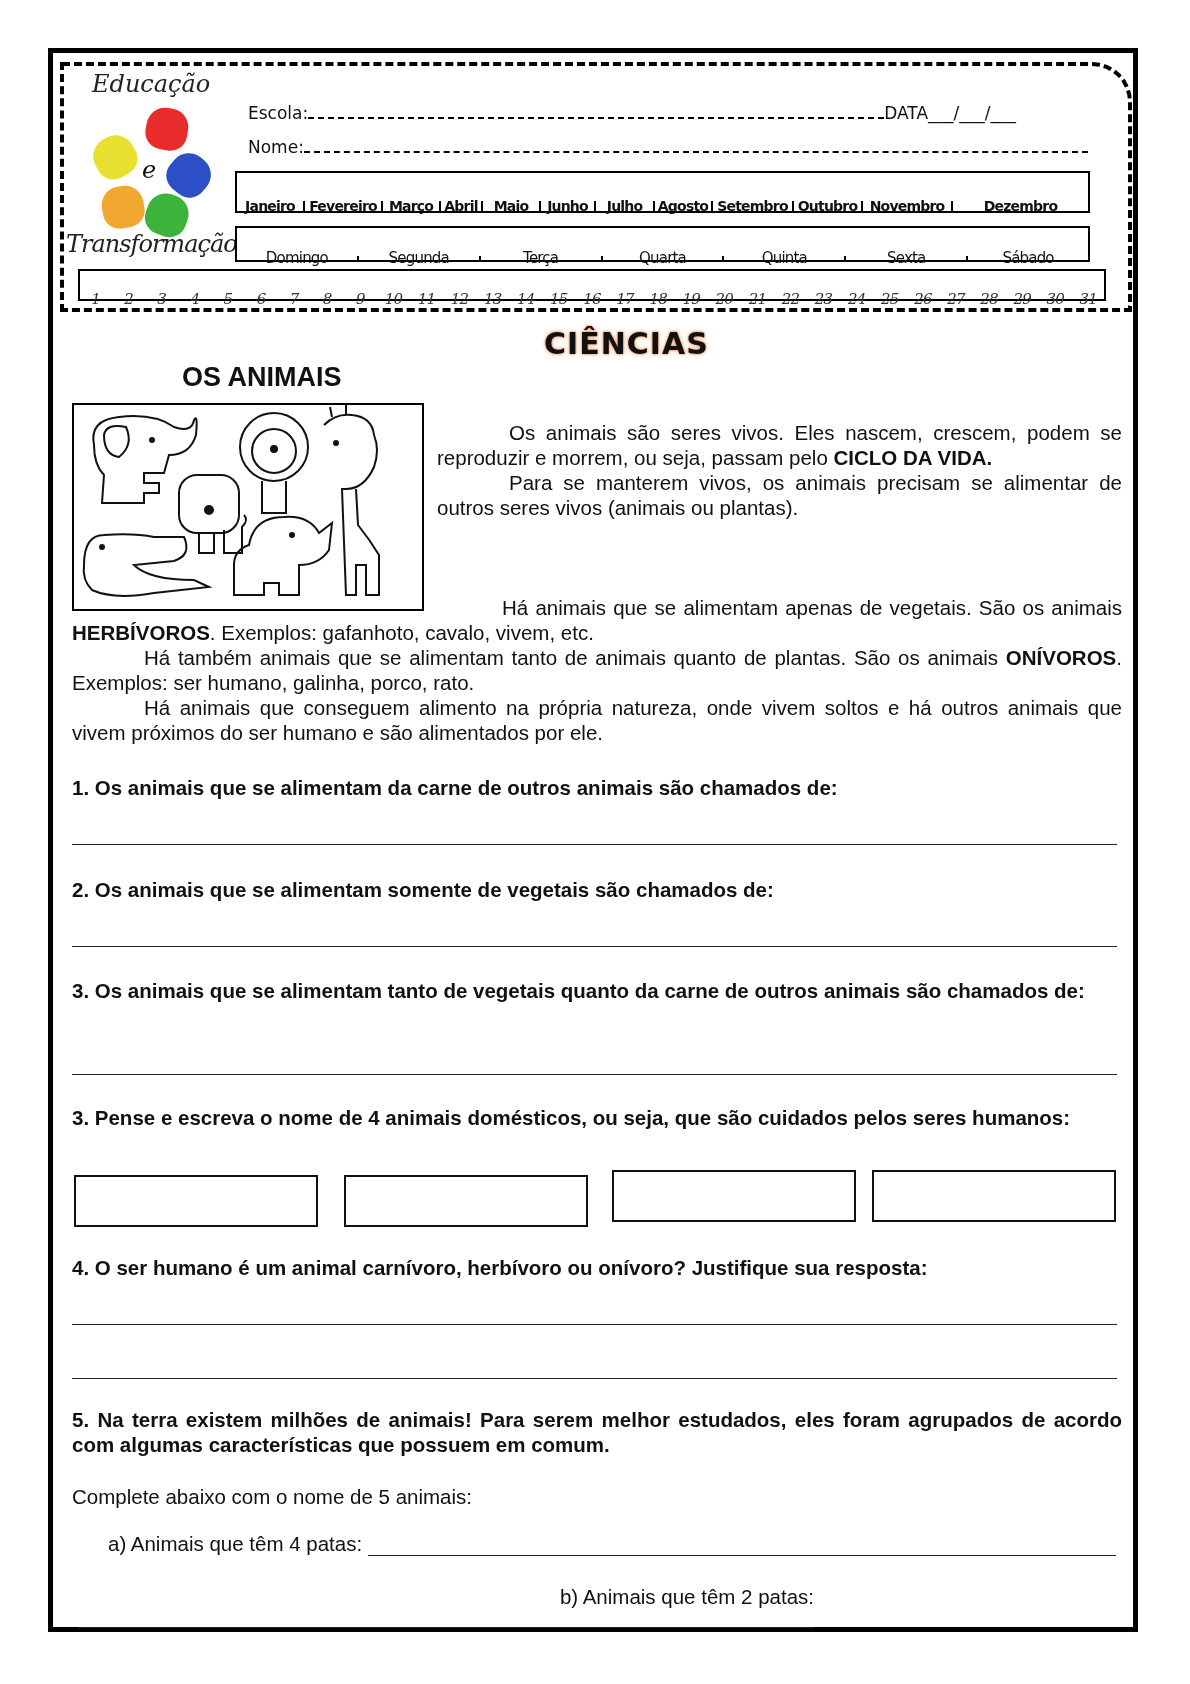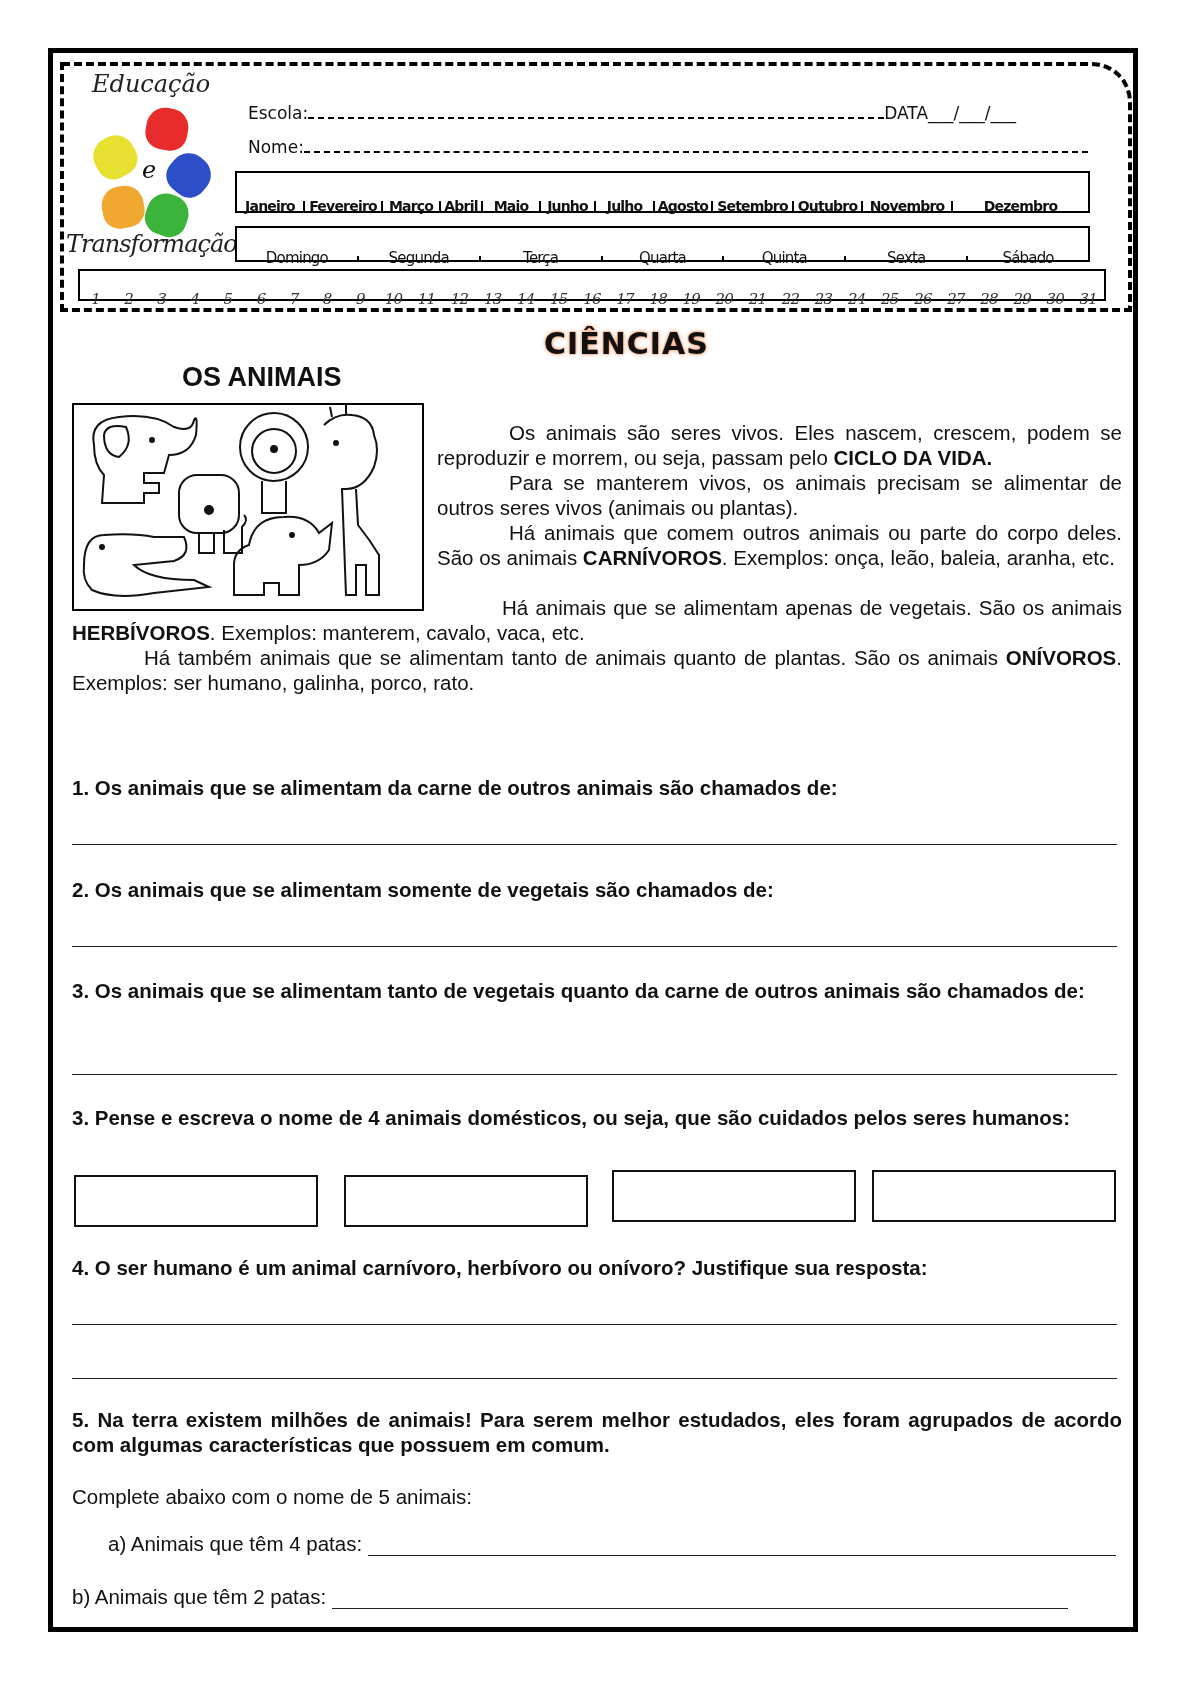--- a/index.html
+++ b/index.html
@@ -149,25 +149,25 @@
     <g>
       <path d="M175 140 Q180 112 210 112 Q235 110 245 128 L258 118 L255 145 Q245 160 225 160 L225 190 L205 190 L205 178 L190 178 L190 190 L160 190 L160 160 Q160 145 175 140 Z"></path>
       <circle cx="218" cy="130" r="2" fill="#111"></circle>
     </g>
   </svg>
 </div>
 
 <div class="text-block intro">
   <p class="para"><span>Os animais são seres vivos. Eles nascem, crescem, podem se reproduzir e morrem, ou seja, passam pelo </span><b>CICLO DA VIDA.</b></p>
   <p class="para"><span>Para se manterem vivos, os animais precisam se alimentar de outros seres vivos (animais ou plantas).</span></p>
-  <p class="para"><span>Há animais que comem outros animais ou parte do corpo deles. São os animais </span><b>CARNÍVOROS</b><span>. Exemplos: onça, leão, baleia, aranha, etc.</span></p>
 </div>
 <div class="text-block" style="top:595px;">
-  <p class="para" style="text-indent:430px;"><span>Há animais que se alimentam apenas de vegetais. São os animais </span><b>HERBÍVOROS</b><span>. Exemplos: manterem, cavalo, vaca, etc.</span></p>
+  <p class="para" style="text-indent:430px;"><span>Há animais que se alimentam apenas de vegetais. São os animais </span><b>HERBÍVOROS</b><span>. Exemplos: gafanhoto, cavalo, vivem, etc.</span></p>
   <p class="para"><span>Há também animais que se alimentam tanto de animais quanto de plantas. São os animais </span><b>ONÍVOROS</b><span>. Exemplos: ser humano, galinha, porco, rato.</span></p>
+  <p class="para"><span>Há animais que conseguem alimento na própria natureza, onde vivem soltos e há outros animais que vivem próximos do ser humano e são alimentados por ele.</span></p>
 </div>
 
 <div class="q" style="top:775px;">1. Os animais que se alimentam da carne de outros animais são chamados de:</div>
 <div class="ans-line" style="top:844px;"></div>
 
 <div class="q" style="top:877px;">2. Os animais que se alimentam somente de vegetais são chamados de:</div>
 <div class="ans-line" style="top:946px;"></div>
 
 <div class="q" style="top:978px;">3. Os animais que se alimentam tanto de vegetais quanto da carne de outros animais são chamados de:</div>
 <div class="ans-line" style="top:1074px;"></div>
@@ -183,16 +183,16 @@
 <div class="ans-line" style="top:1378px;"></div>
 
 <div class="q" style="top:1407px;">5. Na terra existem milhões de animais! Para serem melhor estudados, eles foram agrupados de acordo com algumas características que possuem em comum.</div>
 
 <div class="text-block" style="top:1484px;">Complete abaixo com o nome de 5 animais:</div>
 
 <div class="fill-row" style="top:1532px;margin-left:36px;">
   <span>a) Animais que têm 4 patas:</span>
   <span class="fill" style="width:748px;"></span>
 </div>
-<div class="fill-row" style="top:1585px;">
+<div class="fill-row" style="top:1585px;flex-direction:column;">
   <span>b) Animais que têm 2 patas:</span>
   <span class="fill" style="width:736px;"></span>
 </div>
 
 </body></html>

